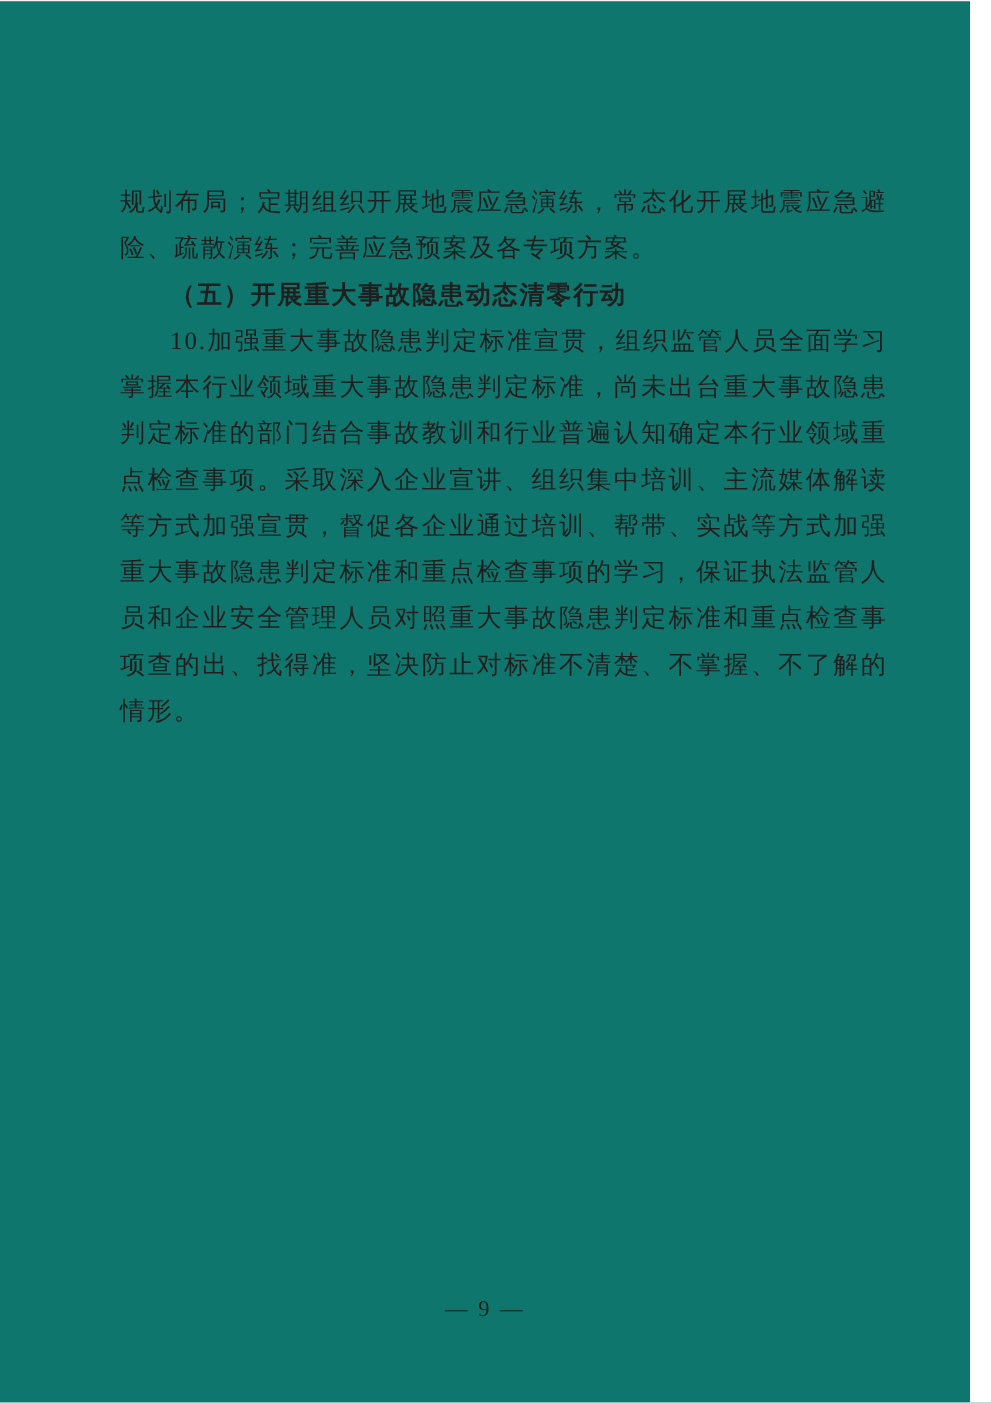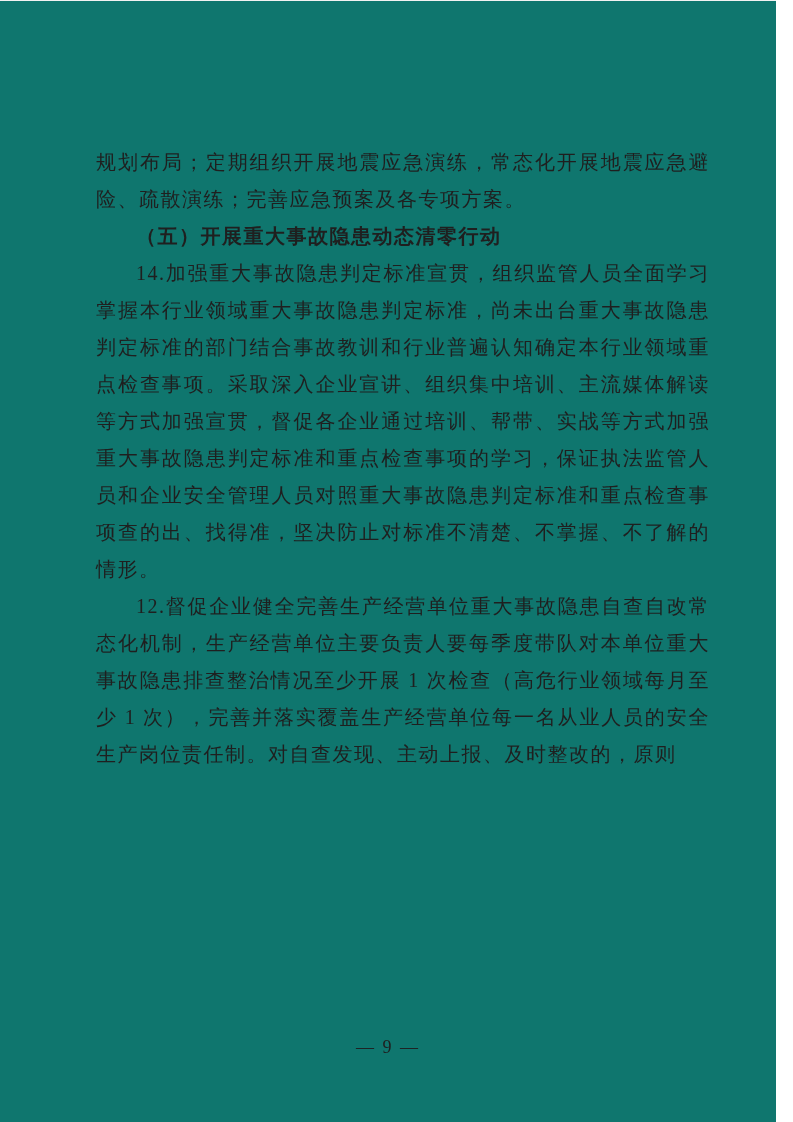--- a/index.html
+++ b/index.html
@@ -51,17 +51,16 @@
     color: #1f1f1f;
   }
 </style>
 </head>
 <body>
 
 <div class="page">
   <div class="content">
     <p class="para">规划布局；定期组织开展地震应急演练，常态化开展地震应急避险、疏散演练；完善应急预案及各专项方案。</p>
     <p class="para indent heading">（五）开展重大事故隐患动态清零行动</p>
-    <p class="para indent">14.加强重大事故隐患判定标准宣贯，组织监管人员全面学习掌握本行业领域重大事故隐患判定标准，尚未出台重大事故隐患判定标准的部门结合事故教训和行业普遍认知确定本行业领域重点检查事项。采取深入企业宣讲、组织集中培训、主流媒体解读等方式加强宣贯，督促各企业通过培训、帮带、实战等方式加强重大事故隐患判定标准和重点检查事项的学习，保证执法监管人员和企业安全管理人员对照重大事故隐患判定标准和重点检查事项查的出、找得准，坚决防止对标准不清楚、不掌握、不了解的情形。</p>
-    <p class="para indent">12.督促企业健全完善生产经营单位重大事故隐患自查自改常态化机制，生产经营单位主要负责人要每季度带队对本单位重大事故隐患排查整治情况至少开展 1 次检查（高危行业领域每月至少 1 次），完善并落实覆盖生产经营单位每一名从业人员的安全生产岗位责任制。对自查发现、主动上报、及时整改的，原则</p>
+    <p class="para indent">10.加强重大事故隐患判定标准宣贯，组织监管人员全面学习掌握本行业领域重大事故隐患判定标准，尚未出台重大事故隐患判定标准的部门结合事故教训和行业普遍认知确定本行业领域重点检查事项。采取深入企业宣讲、组织集中培训、主流媒体解读等方式加强宣贯，督促各企业通过培训、帮带、实战等方式加强重大事故隐患判定标准和重点检查事项的学习，保证执法监管人员和企业安全管理人员对照重大事故隐患判定标准和重点检查事项查的出、找得准，坚决防止对标准不清楚、不掌握、不了解的情形。</p>
   </div>
   <div class="footer">— 9 —</div>
 </div>
 
 </body></html>

